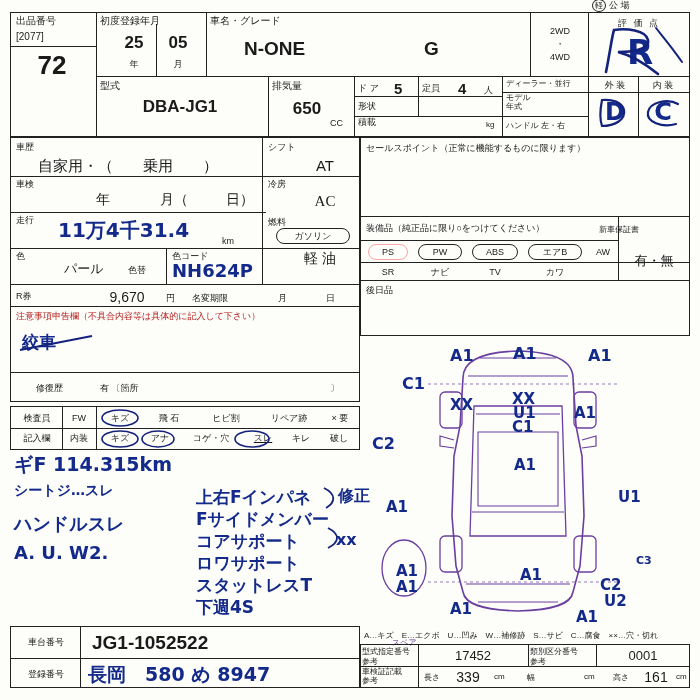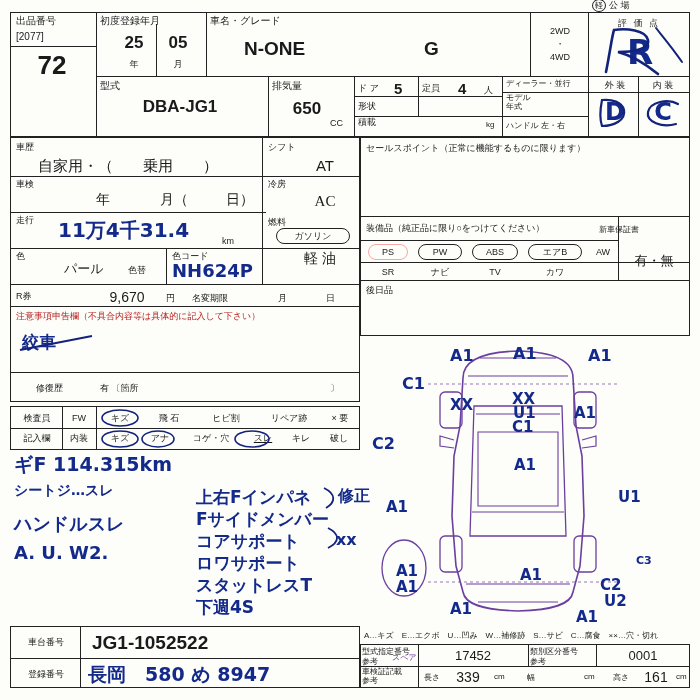--- a/index.html
+++ b/index.html
@@ -284,21 +284,21 @@
   <div class="bx hb" style="left:386px;top:498px;font-size:15px;">A1</div>
   <div class="bx hb" style="left:618px;top:488px;font-size:15px;">U1</div>
   <div class="bx hb" style="left:636px;top:522px;font-size:11px;margin-top:32px;">C3</div>
   <div class="bx hb" style="left:520px;top:566px;font-size:15px;">A1</div>
   <div class="bx hb" style="left:396px;top:562px;font-size:15px;">A1</div>
   <div class="bx hb" style="left:396px;top:578px;font-size:15px;">A1</div>
   <div class="bx hb" style="left:600px;top:576px;font-size:15px;">C2</div>
   <div class="bx hb" style="left:604px;top:592px;font-size:15px;">U2</div>
   <div class="bx hb" style="left:450px;top:600px;font-size:15px;">A1</div>
   <div class="bx hb" style="left:576px;top:608px;font-size:15px;">A1</div>
-  <div class="bx xs" style="left:392px;top:652px;color:#6b3fa0;font-family:Liberation Mono, monospace;">スペア</div>
+  <div class="bx xs" style="left:392px;top:637px;color:#6b3fa0;font-family:Liberation Mono, monospace;">スペア</div>
 
   <div class="bx b" style="left:10px;top:626px;width:350px;height:62px;"></div>
   <div class="hline" style="left:10px;top:658px;width:350px;"></div>
   <div class="vline" style="left:80px;top:626px;height:62px;"></div>
   <div class="bx ctr sm" style="left:14px;top:632px;width:64px;height:20px;">車台番号</div>
   <div class="bx ctr sm" style="left:14px;top:664px;width:64px;height:20px;">登録番号</div>
   <div class="bx lft" style="left:92px;top:630px;width:250px;height:26px;font-size:19px;font-weight:bold;">JG1-1052522</div>
   <div class="bx lft hb" style="left:88px;top:662px;width:260px;height:26px;font-size:19px;">長岡　580 め 8947</div>
 
   <div class="bx b" style="left:360px;top:644px;width:330px;height:44px;"></div>

